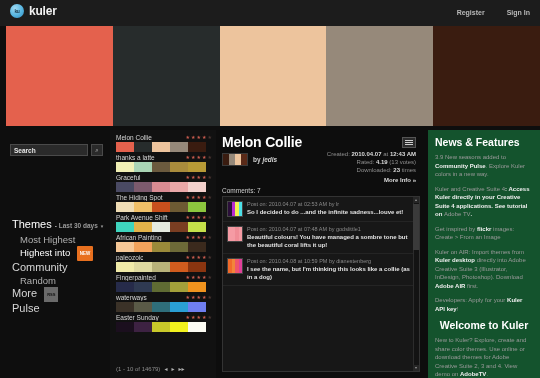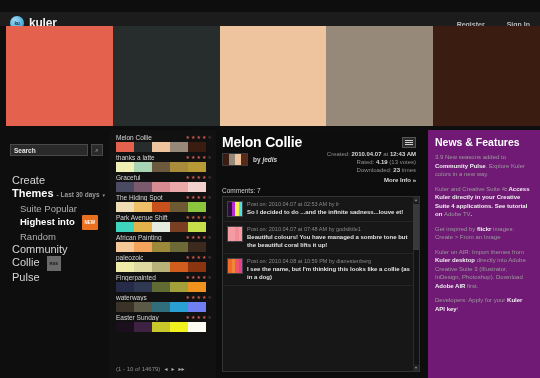--- a/index.html
+++ b/index.html
@@ -6,21 +6,21 @@
   html,body{ background:#000; }
   body{
     width:540px; height:378px; overflow:hidden;
     font-family:"Liberation Sans", sans-serif;
     color:#cfcfcf; font-size:7px;
     background:#0d0d0d;
   }
   #app{ position:relative; width:540px; height:378px; background:#0e0e0e; }
 
   
-  .topbar{ position:absolute; left:0; top:12px; width:540px; height:26px; background:#1c1c1c; }
+  .topbar{ position:absolute; left:0; top:0; width:540px; height:26px; background:#1c1c1c; }
   .logo-wrap{ position:absolute; left:10px; top:4px; display:flex; align-items:center; gap:5px; }
   .logo-dot{
     width:14px;height:14px;border-radius:50%;
     background:radial-gradient(circle at 35% 30%, #9fd9f2 0%, #55b4e0 55%, #2e8cc0 100%);
     display:flex;align-items:center;justify-content:center;
     font-size:5px;color:#1a3d52;font-weight:bold;letter-spacing:-.3px;
   }
   .logo-text{ font-size:12px;font-weight:bold;color:#f2f2f2;letter-spacing:-.2px; }
   .topnav{ position:absolute; right:10px; top:9px; display:flex; gap:22px; }
   .topnav a{ color:#b9b9b9; font-size:7px; font-weight:bold; text-decoration:none; }
@@ -28,39 +28,39 @@
   
   .hero{ position:absolute; left:0; top:26px; width:540px; height:100px; background:#0e0e0e; display:flex; }
   .hero .sw{ height:100%; flex:1 1 0; }
   .hero .sw.first{ margin-left:6px; }
   .hero .sw.last{ margin-right:0; }
 
   
   .col-left{ position:absolute; left:0; top:130px; width:110px; height:248px; }
   .col-themes{ position:absolute; left:110px; top:130px; width:106px; height:248px; background:#111; }
   .col-main{ position:absolute; left:216px; top:130px; width:212px; height:248px; background:#0d0d0d; }
-  .col-right{ position:absolute; left:428px; top:130px; width:112px; height:248px; background:#701a75; }
+  .col-right{ position:absolute; left:428px; top:130px; width:112px; height:248px; background:#14532d; }
 
   
   .search-row{ position:absolute; left:10px; top:14px; display:flex; align-items:center; gap:3px; }
   .search-input{
     width:78px;height:12px;background:#2a2a2a;border:1px solid #4a4a4a;
     color:#e6e6e6;font-size:6.5px;font-weight:bold;padding:0 3px;font-family:"Liberation Sans",sans-serif;
   }
   .search-btn{
     width:12px;height:12px;background:#2a2a2a;border:1px solid #4a4a4a;
     display:flex;align-items:center;justify-content:center;color:#cfcfcf;font-size:6px;
   }
 
   
   .nav{ position:absolute; left:12px; top:44px; width:96px; }
   .nav .item{ color:#cfcfcf; line-height:13px; white-space:nowrap; }
   .nav .lvl0{ font-size:11px; color:#d6d6d6; }
   .nav .lvl1{ font-size:9.5px; color:#b0b0b0; padding-left:8px; }
-  .nav .sel{ color:#ffffff; font-weight:bold; }
+  .nav .sel{ color:#ffffff; font-weight:normal;margin-top:44px; }
   .nav .themes-row{ display:flex; align-items:baseline; gap:3px; }
   .nav .sub{ font-size:6.5px; color:#9a9a9a; font-weight:bold; }
   .caret{ font-size:5px; color:#9a9a9a; }
   .badge-new{
     display:inline-block; background:#e8701f; color:#fff; font-size:4.5px; font-weight:bold;
     padding:1px 3px; border-radius:1px; vertical-align:middle; margin-left:4px;
   }
   .badge-rss{
     display:inline-block; background:#6a6a6a; color:#111; font-size:4px; font-weight:bold;
     padding:1px 3px; margin-left:4px; vertical-align:middle;
@@ -146,35 +146,34 @@
       <div class="sw" style="background: rgb(150, 137, 122);"></div>
       <div class="sw last" style="background: rgb(58, 28, 16);"></div>
     </div>
 
   <div class="col-left">
     <div class="search-row">
       <input class="search-input" value="Search" style="">
       <div class="search-btn">⌕</div>
     </div>
     <div class="nav">
-      <div class="item lvl0">Create</div>
       <div class="item lvl0 themes-row">
         <span class="sel">Themes</span>
         <span class="sub">- Last 30 days</span>
         <span class="caret">▾</span>
       </div>
-      <div class="item lvl1">Suite Popular</div>
+      <div class="item lvl1">Most Highest</div>
       <div class="item lvl1">
         <span class="sel">Highest into</span>
         <span class="badge-new">NEW</span>
       </div>
+      <div class="item lvl0">Community</div>
       <div class="item lvl1">Random</div>
-      <div class="item lvl0">Community</div>
       <div class="item lvl0">
-        <span>Collie</span>
+        <span>More</span>
         <span class="badge-rss">RSS</span>
       </div>
       <div class="item lvl0">Pulse</div>
     </div>
   </div>
 
   <div class="col-themes">
     <div class="tlist" id="tlist">
         <div class="titem">
           <div class="trow">
@@ -470,16 +469,21 @@
   <div class="col-right">
     <div class="rc">
       <h2>News &amp; Features</h2>
       <div id="newsitems">
           <p><span>3.9 New seasons added to </span><b>Community Pulse</b><span>. Explore Kuler colors in a new way.</span></p>
           <p><span>Kuler and Creative Suite 4</span><b>: Access Kuler directly in your Creative Suite 4 applications. See tutorial on </b><span>Adobe TV</span><b>.</b></p>
           <p><span>Get inspired by </span><b>flickr</b><span> images: Create &gt; From an Image</span></p>
           <p><span>Kuler on AIR: Import themes from </span><b>Kuler desktop</b><span> directly into Adobe Creative Suite 3 (Illustrator, InDesign, Photoshop). Download </span><b>Adobe AIR</b><span> first.</span></p>
           <p><span>Developers: Apply for your </span><b>Kuler API key</b><span>!</span></p>
         </div>
+      <div class="welcome">
+        <h2 class="center">Welcome to Kuler</h2>
+        <p id="welc1"><span>New to Kuler? Explore, create and share color themes. Use online or download themes for Adobe Creative Suite 2, 3 and 4. View demo on </span><b>AdobeTV</b><span>.</span></p>
+
+      </div>
     </div>
   </div>
 
 </div>
 
 </body></html>

